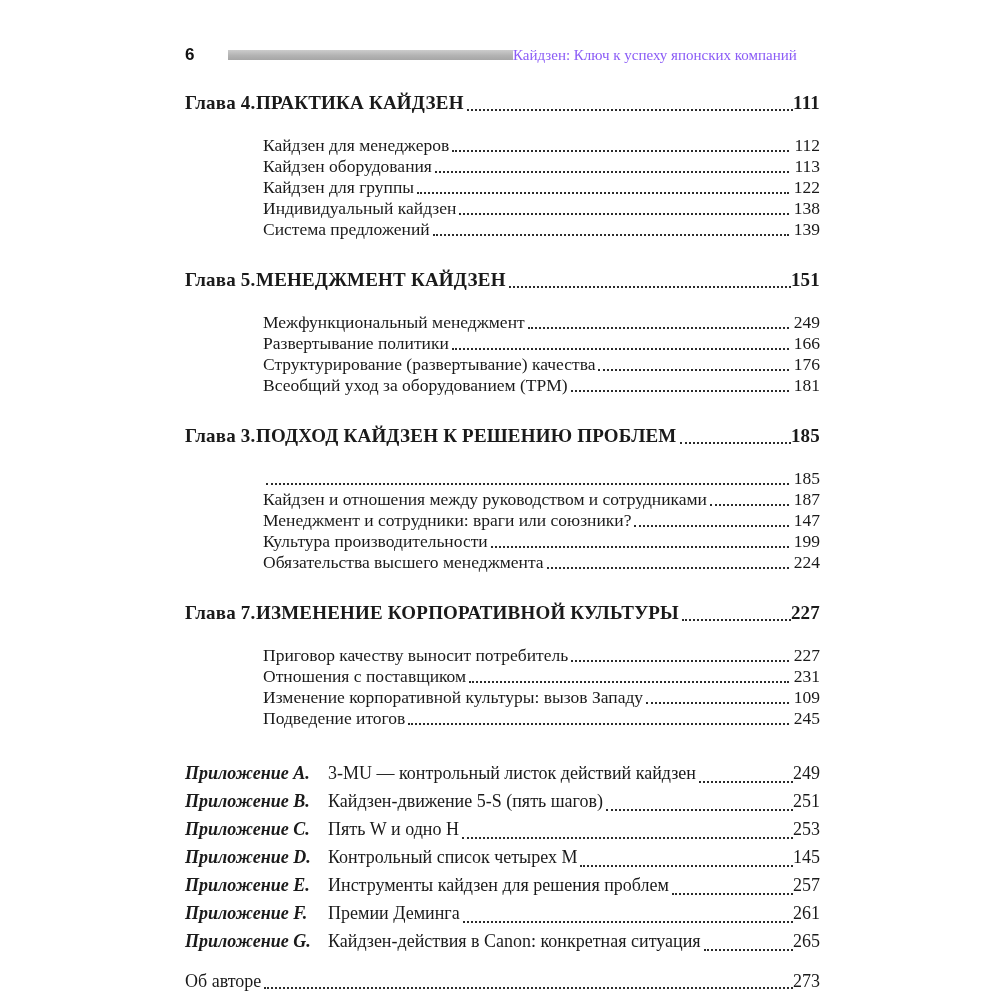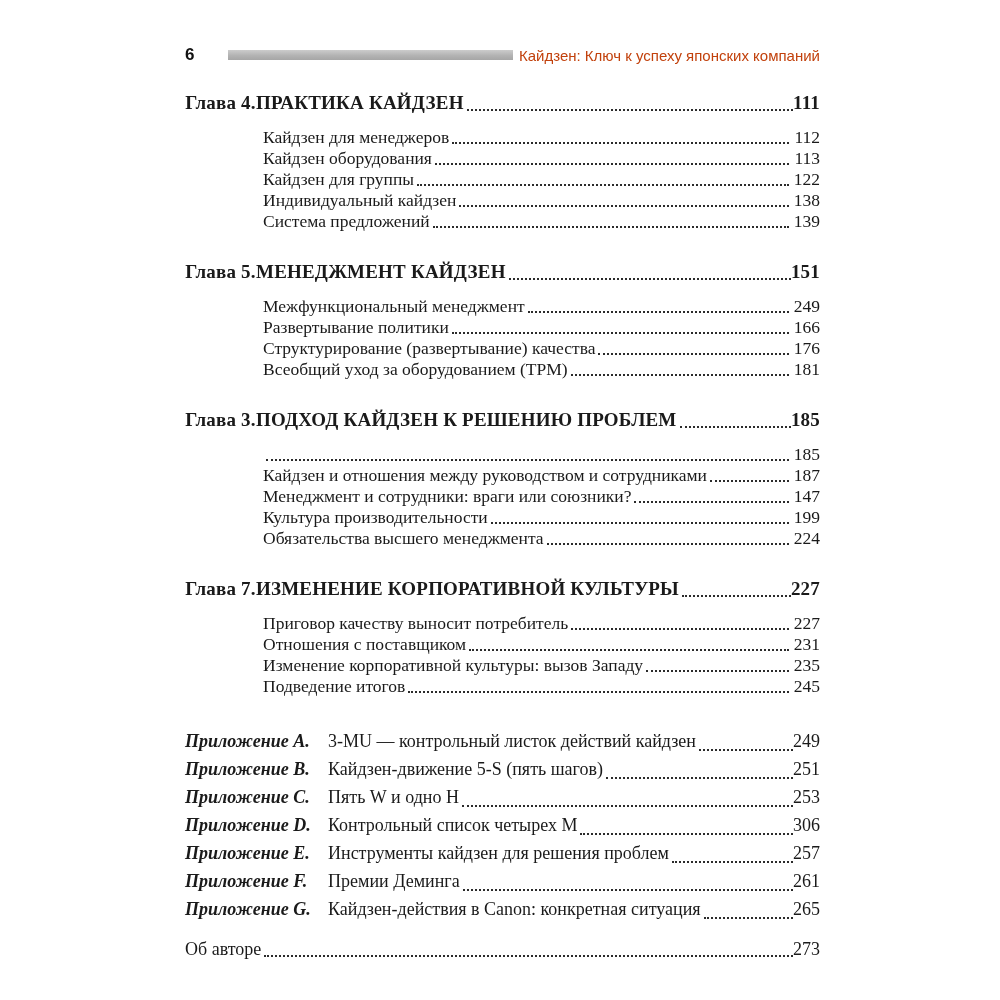--- a/index.html
+++ b/index.html
@@ -25,49 +25,48 @@
     width: 16px;
   }
   .header-bar {
     height: 10px;
     width: 285px;
     margin-left: 27px;
     background: linear-gradient(180deg, #cccccc 0%, #b3b3b3 55%, #a6a6a6 100%);
   }
   .running-title {
     flex: 1;
-    text-align: right;
-    font-family: Liberation Sans, sans-serif;
+    font-family: Liberation Serif, serif;
     font-size: 15px;
-    color: #c2410c;
+    color: #8b5cf6;
   }
 
   
   .toc-row { display: flex; align-items: baseline; }
   .dots {
     flex: 1 1 auto;
     min-width: 12px;
     align-self: flex-end;
     border-bottom: 2px dotted #2b2b2b;
     margin: 0 0 4px 3px;
   }
   .pg { white-space: nowrap; }
 
   
   #toc { margin-top: 26px; }
-  .chapter { margin-top: 28px; text-align: center; }
+  .chapter { margin-top: 28px; }
   .chapter:first-child { margin-top: 0; }
   .chapter-heading {
     font-size: 19px;
     font-weight: bold;
     line-height: 24px;
     letter-spacing: 0.2px;
   }
   .ch-label { width: 71px; flex-shrink: 0; }
-  .chapter-items { margin-top: 12px; }
+  .chapter-items { margin-top: 20px; }
   .item {
     font-size: 17.5px;
     height: 21px;
     line-height: 21px;
     padding-left: 78px;
   }
   .item .pg { padding-left: 5px; }
 
   
   #appendices { margin-top: 30px; }
@@ -223,21 +222,21 @@
 
   <div class="item toc-row">
     <span>Отношения с поставщиком</span>
     <span class="dots"></span>
     <span class="pg">231</span>
   </div>
 
   <div class="item toc-row">
     <span>Изменение корпоративной культуры: вызов Западу</span>
     <span class="dots"></span>
-    <span class="pg">235</span>
+    <span class="pg">109</span>
   </div>
 
   <div class="item toc-row">
     <span>Подведение итогов</span>
     <span class="dots"></span>
     <span class="pg">245</span>
   </div>
 </div>
   </div>
 </div>
@@ -261,21 +260,21 @@
     <span class="app-label">Приложение C.</span>
     <span>Пять W и одно H</span>
     <span class="dots"></span>
     <span class="pg">253</span>
   </div>
 
   <div class="appendix-row toc-row">
     <span class="app-label">Приложение D.</span>
     <span>Контрольный список четырех M</span>
     <span class="dots"></span>
-    <span class="pg">306</span>
+    <span class="pg">145</span>
   </div>
 
   <div class="appendix-row toc-row">
     <span class="app-label">Приложение E.</span>
     <span>Инструменты кайдзен для решения проблем</span>
     <span class="dots"></span>
     <span class="pg">257</span>
   </div>
 
   <div class="appendix-row toc-row">

